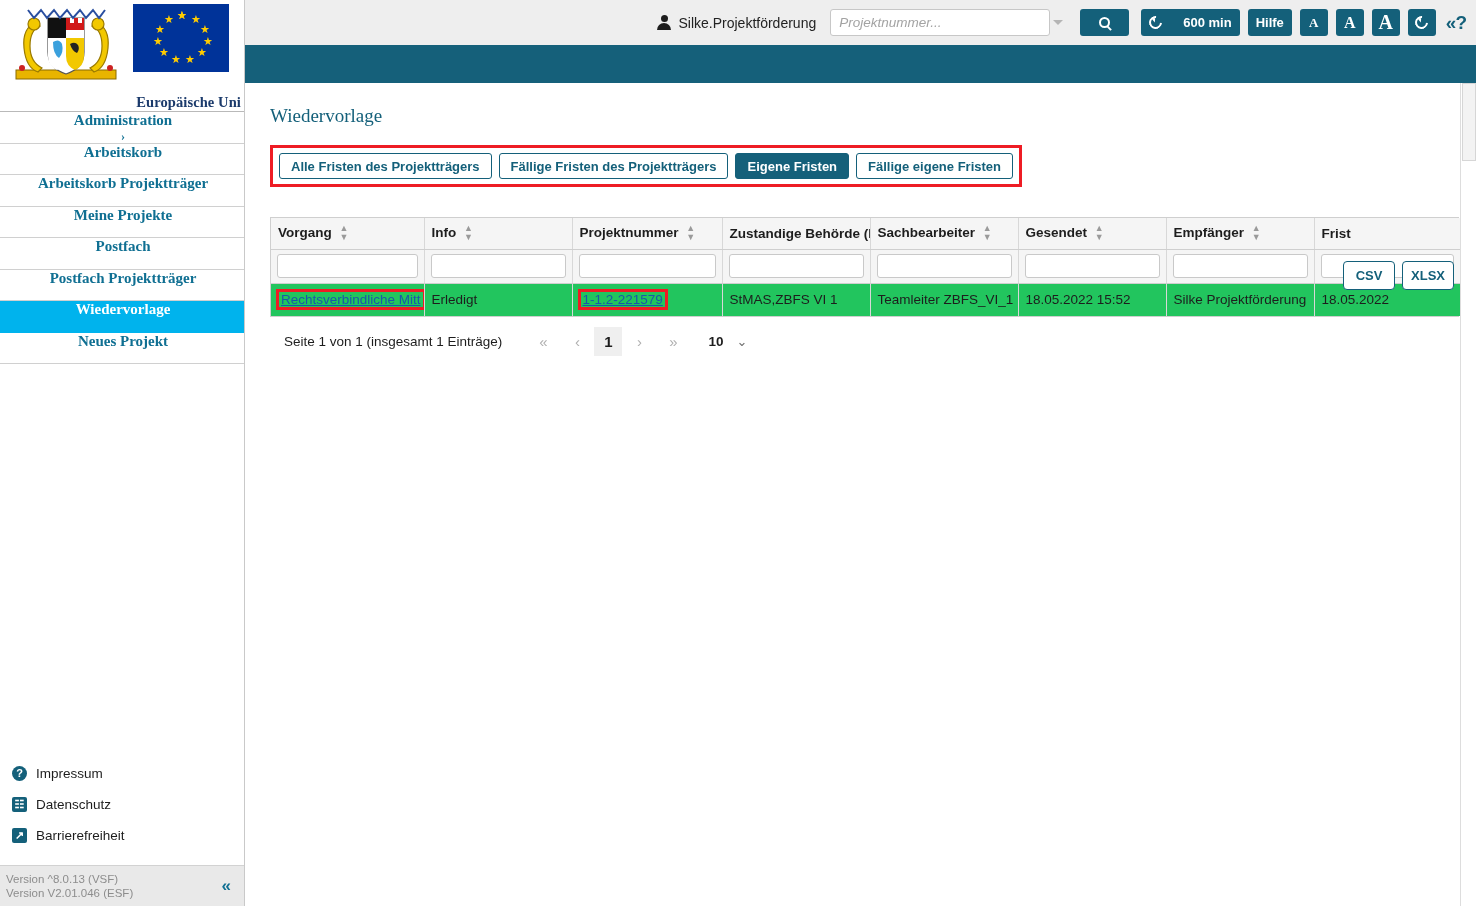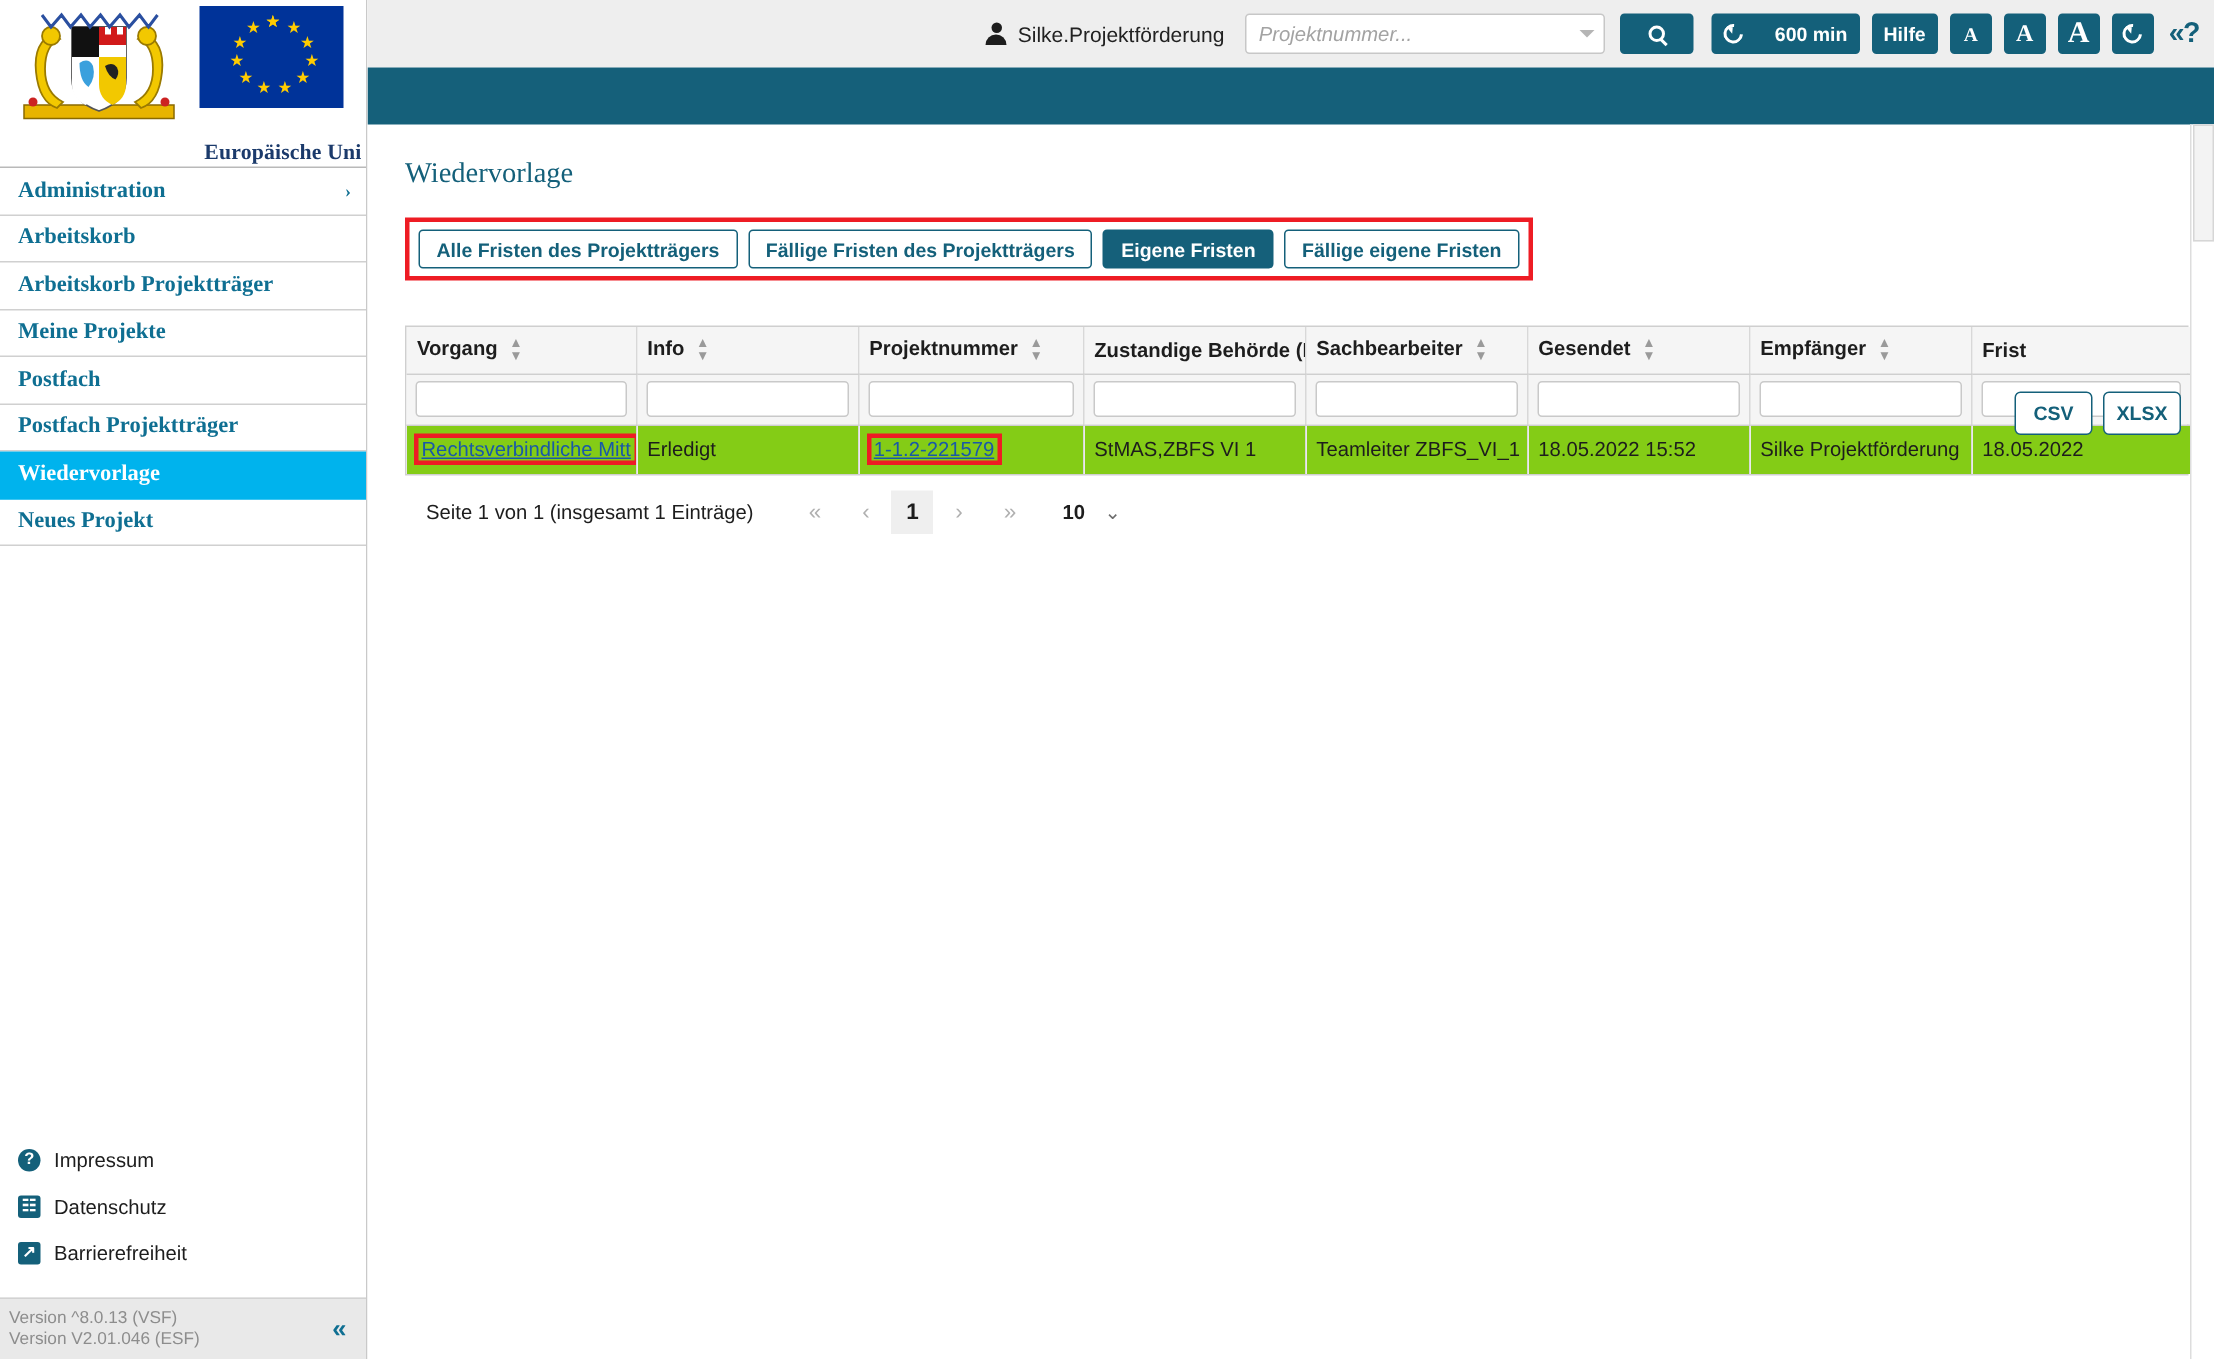--- a/index.html
+++ b/index.html
@@ -12,21 +12,21 @@
            display:flex;flex-direction:column;position:relative;}
   .logos{display:flex;align-items:flex-start;padding:2px 0 0 6px;height:92px;gap:7px;}
   .crest{width:120px;height:90px;position:relative;}
   .eu-flag{width:96px;height:68px;background:#003399;position:relative;margin-top:2px;}
   .eu-star{position:absolute;color:#FFCC00;font-size:11px;line-height:11px;}
   .eu-caption{font-family:"Liberation Serif",serif;font-weight:bold;font-size:14.5px;color:#1b3a6b;
               text-align:right;padding:2px 3px 0 0;letter-spacing:.1px;}
   .navlist{border-top:1px solid #b9b9b9;}
   .navitem{height:31.5px;display:flex;align-items:center;justify-content:space-between;
            padding:0 10px 0 12px;border-bottom:1px solid #d0d0d0;
-           font-family:"Liberation Serif",serif;font-weight:bold;font-size:15px;color:#0f6f92;cursor:pointer;}
+           font-family:"Liberation Serif",serif;font-weight:bold;font-size:15px;color:#0f6f92;cursor:pointer;flex-direction:column;}
   .navitem.active{background:#00b3ed;color:#ffffff;border-bottom:1px solid #00b3ed;}
   .navitem .chev{font-size:12px;font-weight:bold;}
   .spacer{flex:1;}
   .footlinks{padding:0 0 14px 12px;}
   .footlink{display:flex;align-items:center;gap:9px;height:31px;font-size:13.5px;color:#1d1d1d;cursor:pointer;}
   .ficon{width:15px;height:15px;flex:0 0 15px;background:#14607a;color:#fff;border-radius:2px;
          display:flex;align-items:center;justify-content:center;font-size:11px;font-weight:bold;line-height:1;}
   .ficon.circ{border-radius:50%;}
   .verbar{background:#e9e9e9;border-top:1px solid #d2d2d2;height:41px;display:flex;
           align-items:center;justify-content:space-between;padding:0 16px 0 6px;}
@@ -35,21 +35,21 @@
 
   
   .main{flex:1;height:906px;position:relative;background:#fff;overflow:hidden;}
   .topbar{height:45px;background:#eeeeee;display:flex;align-items:center;justify-content:flex-end;
           padding-right:10px;gap:0;}
   .user{display:flex;align-items:center;gap:7px;font-size:14px;color:#222;margin-right:14px;}
   .usericon{width:14px;height:15px;position:relative;}
   .usericon:before{content:"";position:absolute;top:0;left:4px;width:7px;height:7px;border-radius:50%;background:#1d1d1d;}
   .usericon:after{content:"";position:absolute;bottom:0;left:0;width:14px;height:7px;border-radius:7px 7px 0 0;background:#1d1d1d;}
   .searchwrap{position:relative;width:240px;height:27px;margin-right:10px;}
-  .searchinput{width:240px;height:27px;border:1px solid #c7c7c7;border-radius:3px;background:#fff;
+  .searchinput{width:220px;height:27px;border:1px solid #c7c7c7;border-radius:3px;background:#fff;
                font-size:13.5px;font-style:italic;color:#9a9a9a;padding:0 24px 0 8px;font-family:"Liberation Sans",sans-serif;}
   .searchinput::placeholder{color:#a3a3a3;font-style:italic;opacity:1;}
   .caret{position:absolute;right:7px;top:11px;width:0;height:0;border-left:5px solid transparent;
          border-right:5px solid transparent;border-top:5px solid #b5b5b5;pointer-events:none;}
   .searchbtn{width:49px;height:27px;background:#14607a;border:none;border-radius:3px;color:#fff;
              display:flex;align-items:center;justify-content:center;cursor:pointer;margin-right:12px;}
   .magn{width:11px;height:11px;border:2px solid #fff;border-radius:50%;position:relative;display:inline-block;}
   .magn:after{content:"";position:absolute;right:-4px;bottom:-3px;width:6px;height:2px;background:#fff;transform:rotate(45deg);}
   .tbtn{height:27px;background:#14607a;border:none;border-radius:3px;color:#fff;font-size:13px;font-weight:bold;
         display:flex;align-items:center;justify-content:center;gap:21px;padding:0 8px;margin-right:8px;cursor:pointer;
@@ -86,21 +86,21 @@
      padding:6px 7px;border-right:1px solid #d8d8d8;border-bottom:1px solid #cfcfcf;
      white-space:nowrap;overflow:hidden;height:31px;}
   th:last-child{border-right:none;}
   .sorticon{display:inline-block;color:#9a9a9a;font-size:9px;line-height:9px;margin-left:4px;vertical-align:middle;}
   .sorticon i{display:block;font-style:normal;}
   td.filter{background:#f5f5f5;border-right:1px solid #d8d8d8;border-bottom:1px solid #cfcfcf;padding:4px 6px;height:34px;}
   td.filter:last-child{border-right:none;}
   .finput{width:100%;height:24px;border:1px solid #c9c9c9;border-radius:3px;background:#fff;
           font-size:13px;padding:0 5px;font-family:"Liberation Sans",sans-serif;}
   td.cell{font-size:13.5px;color:#1d1d1d;padding:0 7px;border-right:1px solid #d8d8d8;
-          height:33px;white-space:nowrap;overflow:hidden;background:#84cc16;}
+          height:33px;white-space:nowrap;overflow:hidden;background:#22c55e;}
   td.cell:last-child{border-right:none;}
   .lnk{color:#1959a8;text-decoration:underline;cursor:pointer;}
   .redbox{display:inline-block;border:3px solid #ee1c24;padding:0px 2px;margin:-3px -2px;}
 
   .pager{display:flex;align-items:center;gap:0;margin-top:10px;font-size:13.5px;color:#1d1d1d;padding-left:14px;}
   .pagetext{margin-right:24px;}
   .pbtn{width:34px;height:29px;display:flex;align-items:center;justify-content:center;color:#b0b0b0;
         font-size:15px;cursor:pointer;}
   .pbtn.num{background:#efefef;color:#1d1d1d;font-weight:bold;width:28px;}
   .perpage{display:flex;align-items:center;gap:13px;margin-left:18px;font-weight:bold;cursor:pointer;}

